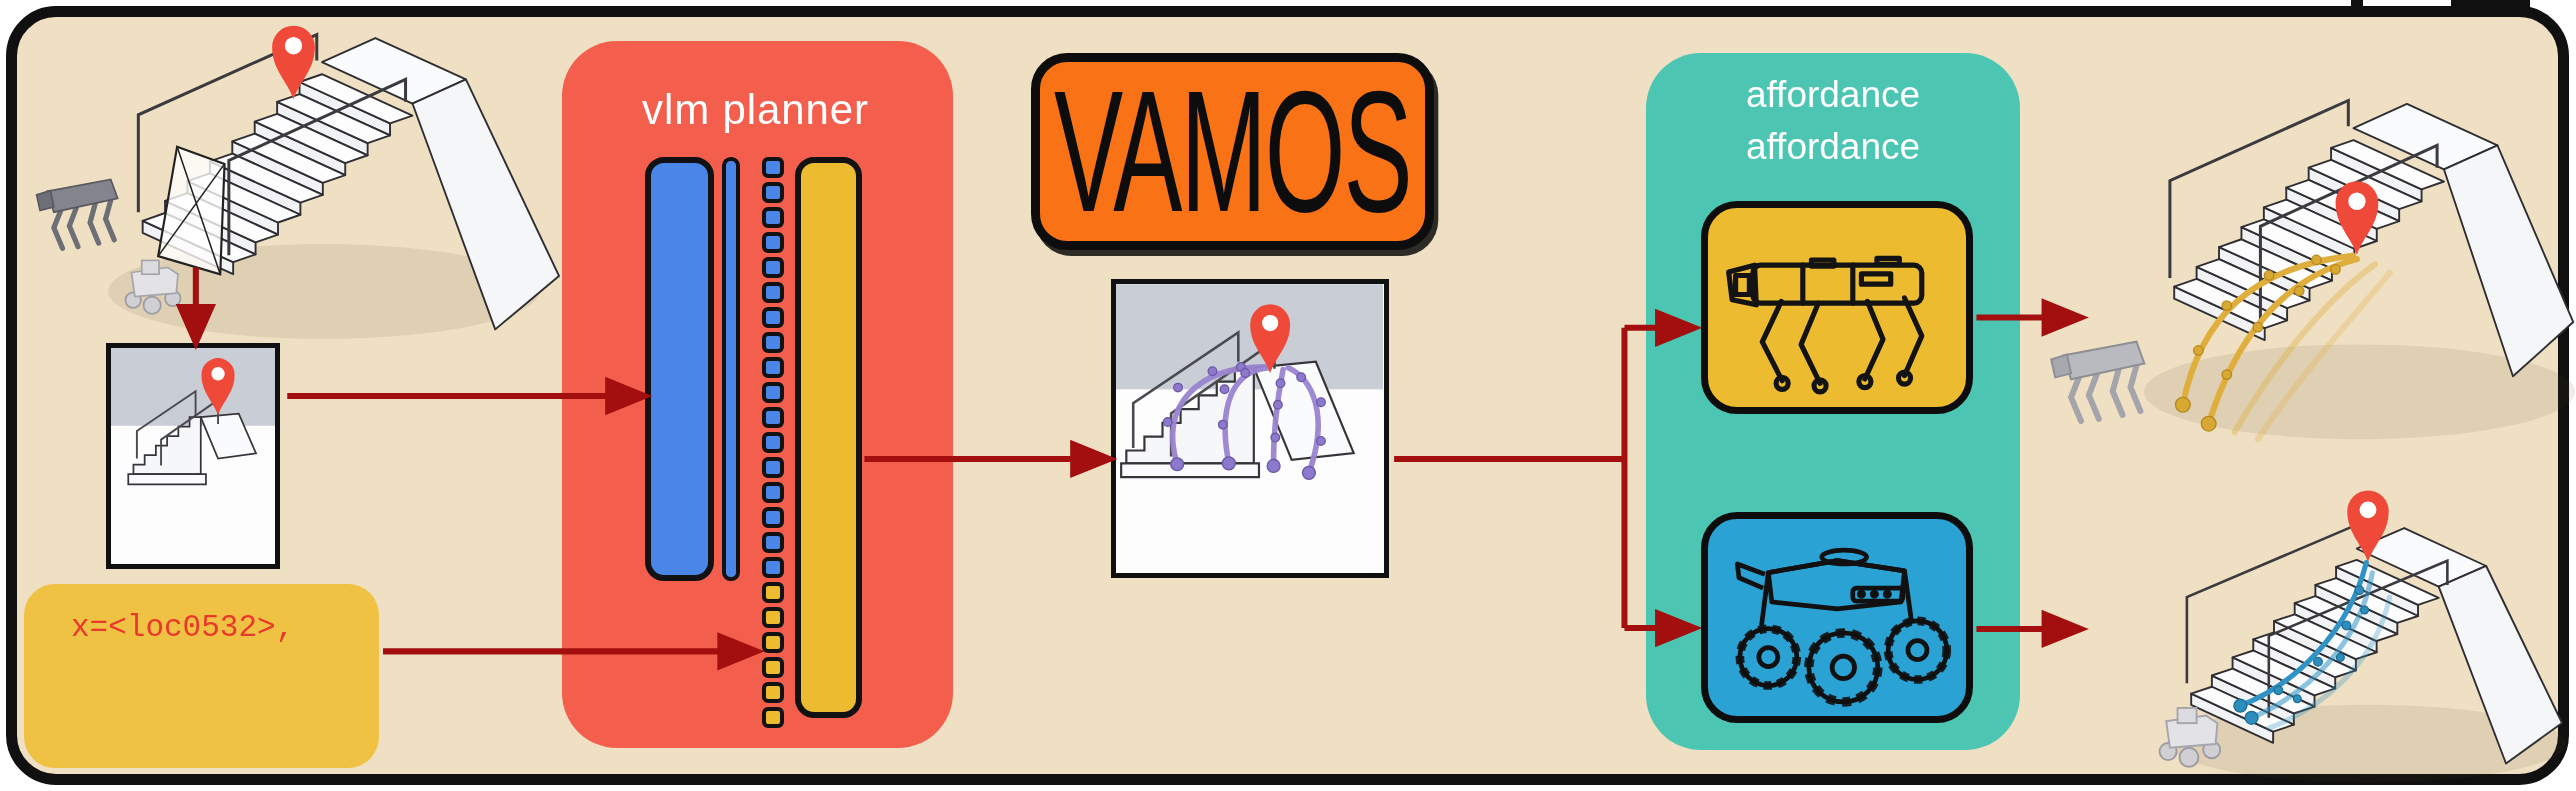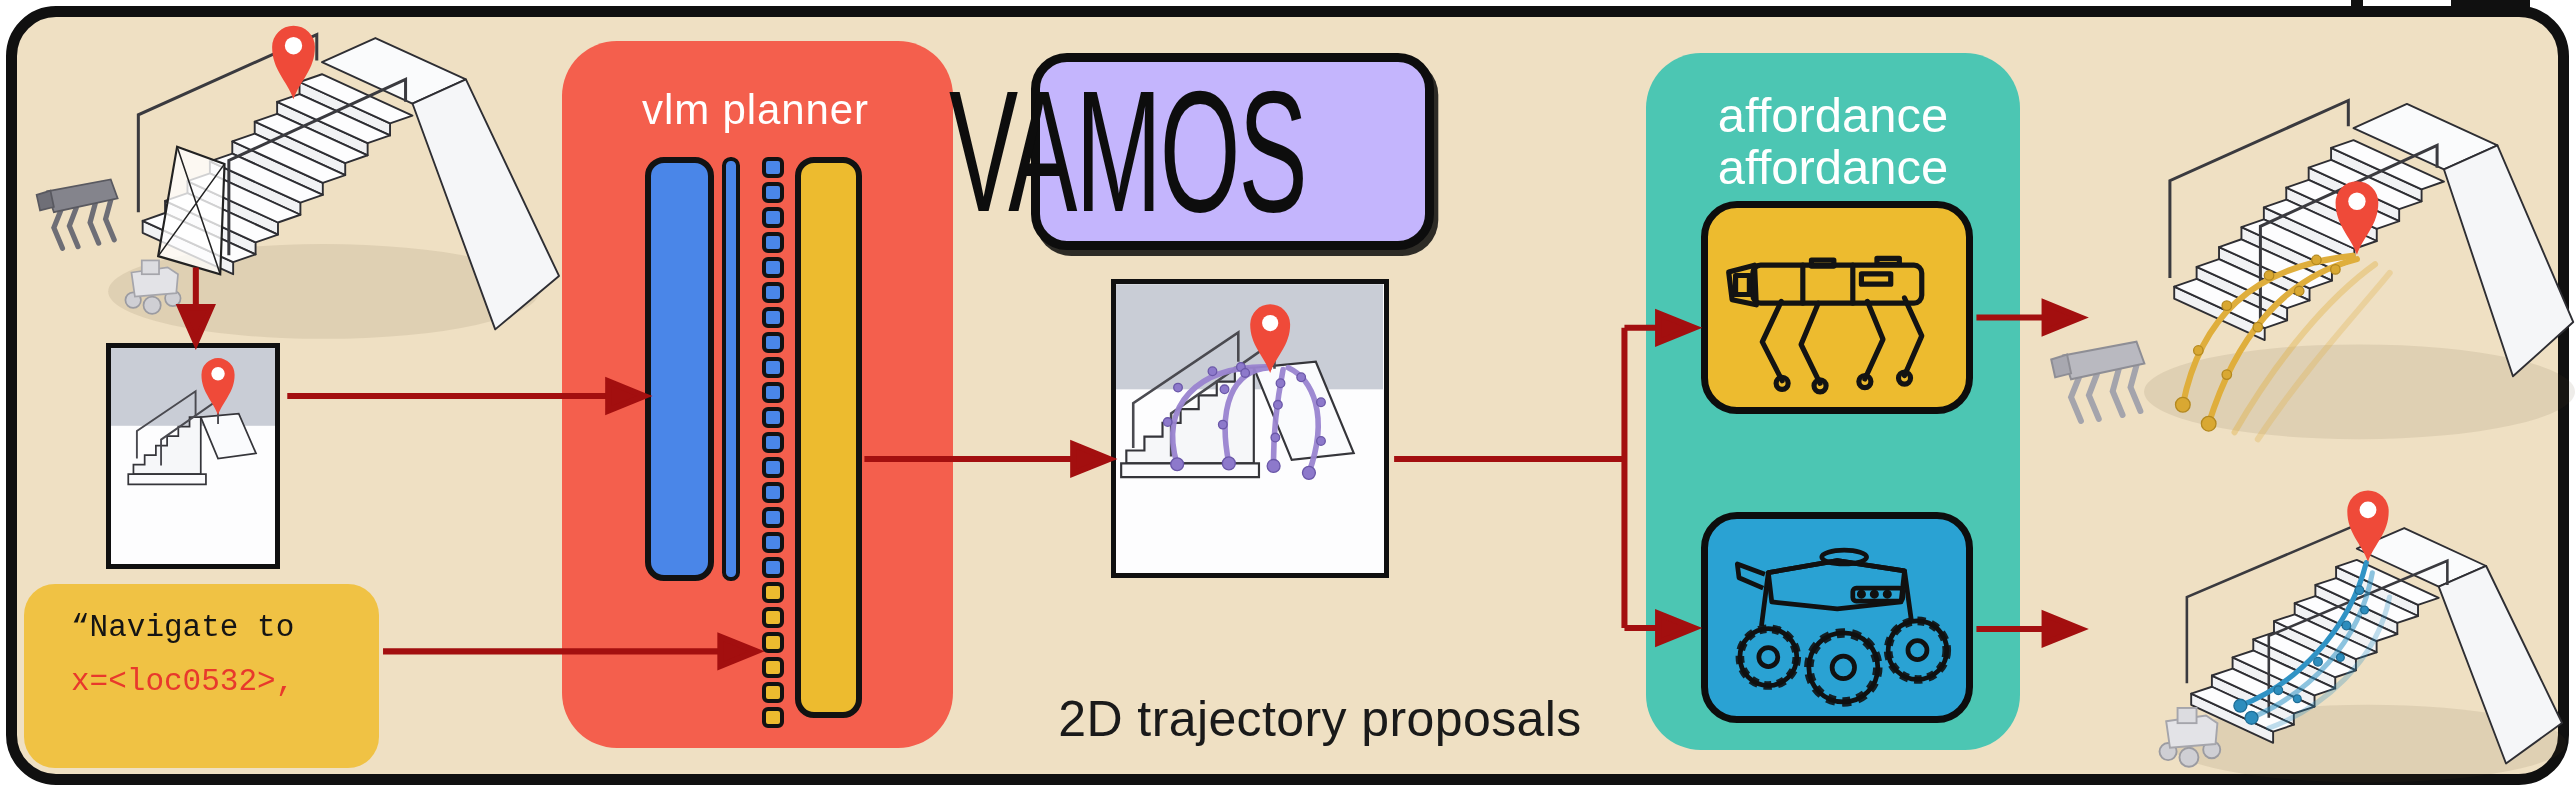--- a/index.html
+++ b/index.html
@@ -14,37 +14,37 @@
   .bar{position:absolute;box-sizing:border-box;border:6px solid #121212;}
   #bar-blue-wide{left:645px;top:157px;width:69px;height:424px;background:#4a86e8;border-radius:19px;}
   #bar-blue-thin{left:722px;top:157px;width:18px;height:424px;background:#4a86e8;border-radius:8.6px;border-width:4.3px;}
   #bar-gold{left:795px;top:157px;width:67px;height:561px;background:#edbb2f;border-radius:19px;}
   #token-column{left:762px;top:157px;display:flex;flex-direction:column;gap:4px;}
   .token{width:21.6px;height:21px;box-sizing:border-box;border:4.3px solid #121212;border-radius:6px;}
   .t-blue{background:#4a86e8;}
   .t-gold{background:#edbb2f;}
 
   
-  #vamos-box{left:1031px;top:53px;width:403px;height:197px;background:#c4b5fd;border:9.5px solid #0d0d0d;border-radius:36px;box-sizing:border-box;display:flex;align-items:center;justify-content:flex-end;box-shadow:4.3px 6px 0 rgba(10,10,10,.85);}
+  #vamos-box{left:1031px;top:53px;width:403px;height:197px;background:#f97316;border:9.5px solid #0d0d0d;border-radius:36px;box-sizing:border-box;display:flex;align-items:center;justify-content:center;box-shadow:4.3px 6px 0 rgba(10,10,10,.85);}
   #vamos-text{font-size:173px;line-height:1;color:#0d0d0d;transform:scaleX(.6);transform-origin:center;letter-spacing:-3.5px;}
 
   
   #prompt-box{left:24px;top:584px;width:355px;height:184px;background:#f0c244;border-radius:31px;box-sizing:border-box;padding:17px 0 0 47px;font-family:"Liberation Mono",monospace;font-size:31px;line-height:54px;color:#141414;}
   .prompt-red{color:#e8392c;font-weight:400;}
 
   
   .img-frame{position:absolute;box-sizing:border-box;border:5.2px solid #101010;background:#ffffff;}
   #input-image{left:106px;top:343px;width:174px;height:226px;}
   #middle-image{left:1111px;top:279px;width:278px;height:299px;}
 
   #traj-caption{left:975px;top:690px;width:690px;text-align:center;font-size:50px;color:#1a1a1a;letter-spacing:0.4px;}
 
   
   #afford-box{left:1646px;top:53px;width:374px;height:697px;background:#4cc6b3;border-radius:55px;}
-  #afford-title{left:1646px;top:69px;width:374px;text-align:center;font-size:49px;line-height:52px;color:#ffffff;margin-top:20px;}
+  #afford-title{left:1646px;top:69px;width:374px;text-align:center;font-size:37px;line-height:52px;color:#ffffff;}
   .robot-box{position:absolute;box-sizing:border-box;border:7.8px solid #0d0d0d;border-radius:36px;overflow:hidden;}
   #robot-box-quadruped{left:1701px;top:201px;width:272px;height:213px;background:#edbb2f;}
   #robot-box-rover{left:1701px;top:512px;width:272px;height:211px;background:#2aa2d3;}
 
   svg{display:block;}
   .scene{position:absolute;}
 </style>
 </head>
 <body>
 <div id="canvas">
@@ -112,21 +112,20 @@
     <polygon points="20,146 110,146 110,158 20,158" fill="#fbfbfd" stroke="#35353a" stroke-width="2"></polygon>
     <g fill="none" stroke="#4a4a50" stroke-width="2.2">
       <path d="M30,128 V96 L98,50 V78"></path>
           <path d="M58,136 V106 L124,60 V88"></path>
     </g>
     <use href="#pin" transform="translate(124,32) scale(1.2)"></use>
   </svg>
 </div>
 
 <div id="prompt-box" class="abs">
-  <div>“Navigate to</div>
   <div class="prompt-red">x=&lt;loc0532&gt;,</div>
 </div>
 
 <div id="vlm-box" class="abs"></div>
 <div id="vlm-title" class="abs">vlm planner</div>
 <div id="bar-blue-wide" class="bar"></div>
 <div id="bar-blue-thin" class="bar"></div>
 <div id="token-column" class="abs">
       <div class="token t-blue"></div>
       <div class="token t-blue"></div>
@@ -190,21 +189,20 @@
       <circle cx="185" cy="178" r="5"></circle>
           <circle cx="188" cy="140" r="5"></circle>
           <circle cx="191" cy="115" r="5"></circle>
       <circle cx="238" cy="182" r="5"></circle>
           <circle cx="238" cy="137" r="5"></circle>
           <circle cx="215" cy="108" r="5"></circle>
     </g>
     <use href="#pin" transform="translate(179,48) scale(1.45)"></use>
   </svg>
 </div>
-<div id="traj-caption" class="abs">2D trajectory proposals</div>
 
 <div id="afford-box" class="abs"></div>
 <div id="afford-title" class="abs">
   <div>affordance</div>
   <div>affordance</div>
 </div>
 <div id="robot-box-quadruped" class="robot-box">
   <svg width="256" height="198" viewBox="0 0 297 229">
     <g fill="none" stroke="#131313" stroke-width="6" stroke-linecap="round" stroke-linejoin="round">
       <path d="M85,108 L63,155 L86,200"></path>

